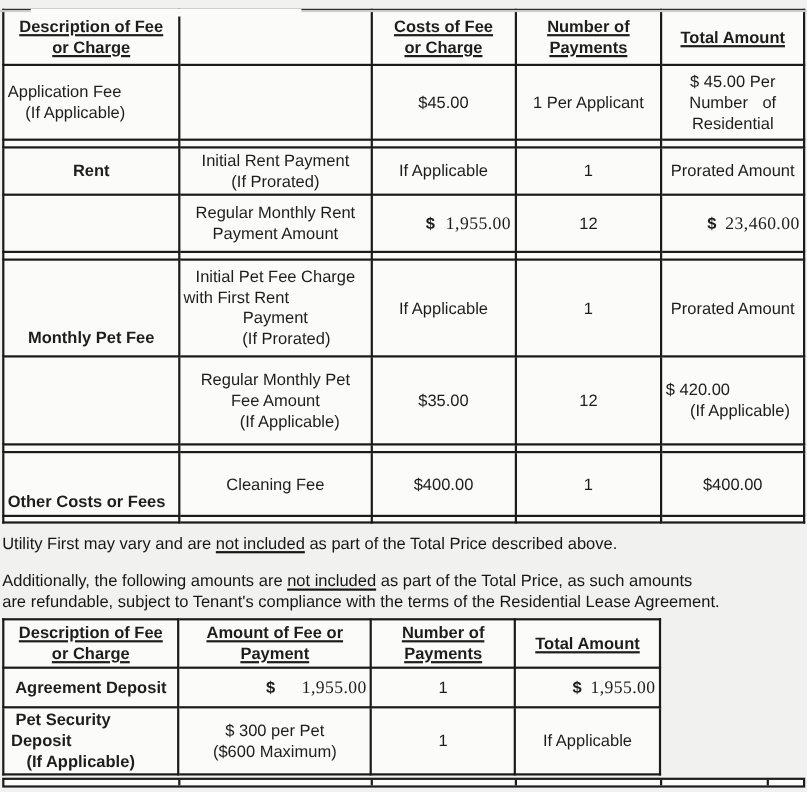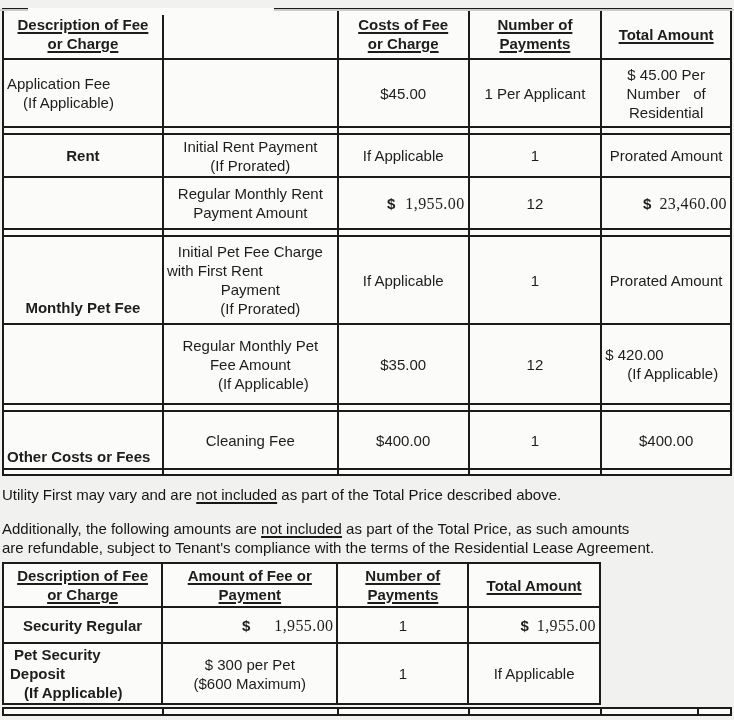--- a/index.html
+++ b/index.html
@@ -222,21 +222,21 @@
       <td>
         <div class="b u">Number of</div>
         <div class="b u">Payments</div>
       </td>
       <td>
         <span class="b u">Total Amount</span>
       </td>
     </tr>
 
     <tr style="height:36px">
-      <td class="b">Security Regular</td>
+      <td class="b">Agreement Deposit</td>
       <td class="money">
         <span class="b">$</span><span class="serif gap24">1,955.00</span>
       </td>
       <td>1</td>
       <td class="money">
         <span class="b">$</span><span class="serif gap8">1,955.00</span>
       </td>
     </tr>
 
     <tr style="height:58px">

